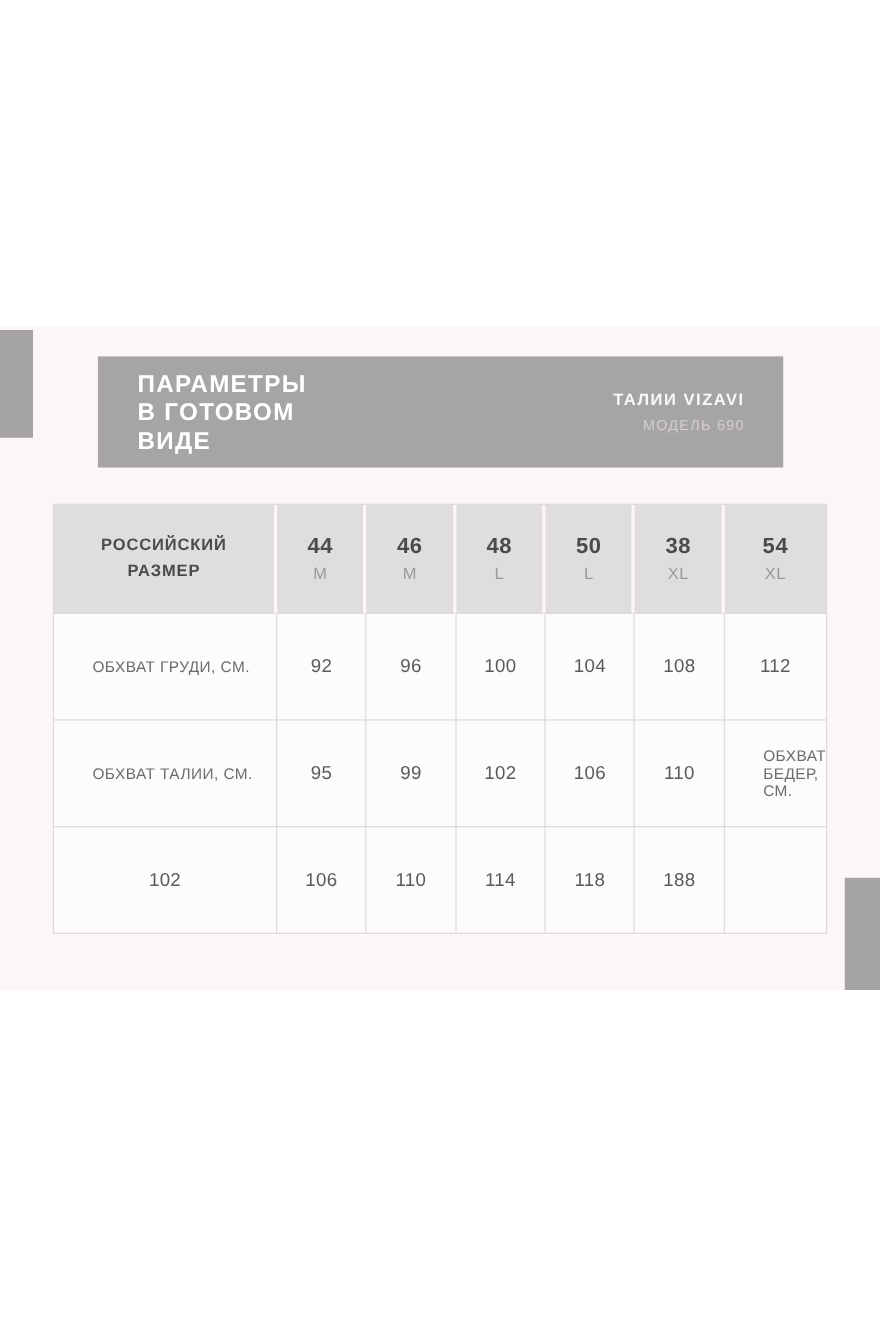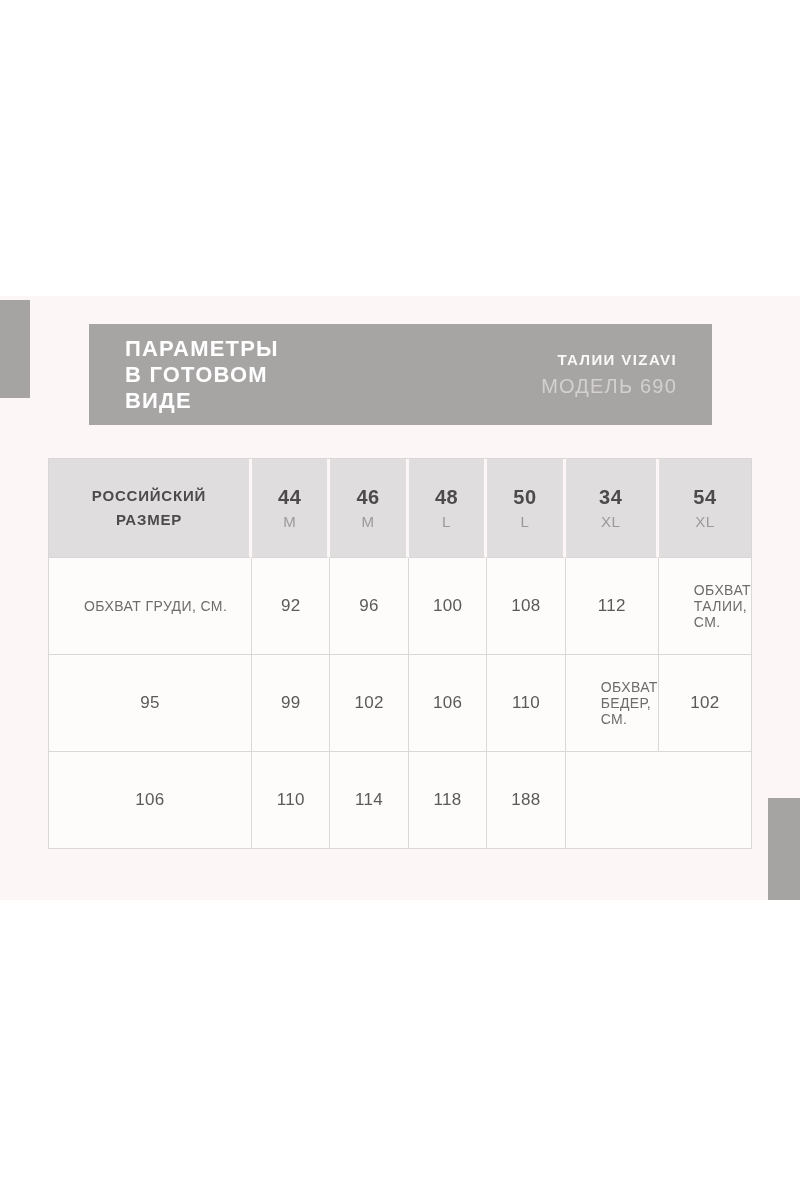--- a/index.html
+++ b/index.html
@@ -37,21 +37,21 @@
   }
   .band-title{
     color:#ffffff;font-weight:bold;font-size:22px;line-height:26px;
     letter-spacing:1.2px;white-space:pre-line;
   }
   .band-right{text-align:right;}
   .band-product{
     color:#faf8f8;font-weight:bold;font-size:15px;letter-spacing:1.4px;
   }
   .band-model{
-    color:#d4d0d0;font-size:20px;letter-spacing:1.2px;margin-top:7px;
+    color:#d4d0d0;font-size:13px;letter-spacing:1.2px;margin-top:7px;
   }
   .tbl{
     position:absolute;left:48px;top:458px;width:704px;height:391px;
     display:grid;
     grid-template-columns:203px repeat(6,1fr);
     grid-template-rows:99px 97px 97px 1fr;
     border:1px solid var(--line);
     background:var(--cell-bg);
     box-sizing:border-box;
   }
@@ -112,32 +112,33 @@
   </div>
   <div class="cell th">
     <span class="size-ru">48</span>
     <span class="size-int">L</span>
   </div>
   <div class="cell th">
     <span class="size-ru">50</span>
     <span class="size-int">L</span>
   </div>
   <div class="cell th">
-    <span class="size-ru">34</span>
+    <span class="size-ru">38</span>
     <span class="size-int">XL</span>
   </div>
   <div class="cell th">
     <span class="size-ru">54</span>
     <span class="size-int">XL</span>
   </div>
 
   <div class="cell rlabel">ОБХВАТ ГРУДИ, СМ.</div>
   <div class="cell val">92</div>
   <div class="cell val">96</div>
   <div class="cell val">100</div>
+  <div class="cell val">104</div>
   <div class="cell val">108</div>
   <div class="cell val">112</div>
 
   <div class="cell rlabel">ОБХВАТ ТАЛИИ, СМ.</div>
   <div class="cell val">95</div>
   <div class="cell val">99</div>
   <div class="cell val">102</div>
   <div class="cell val">106</div>
   <div class="cell val">110</div>
 

